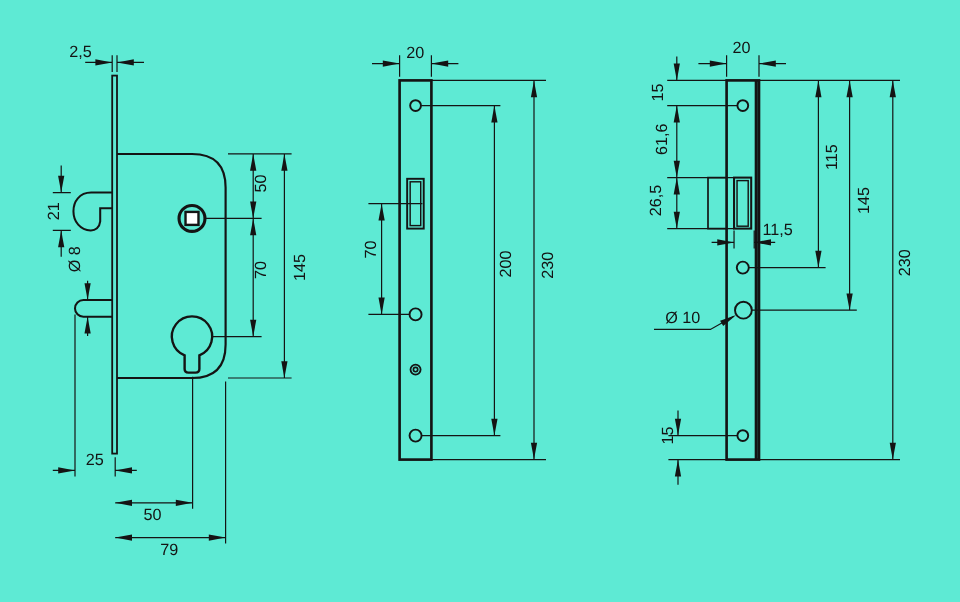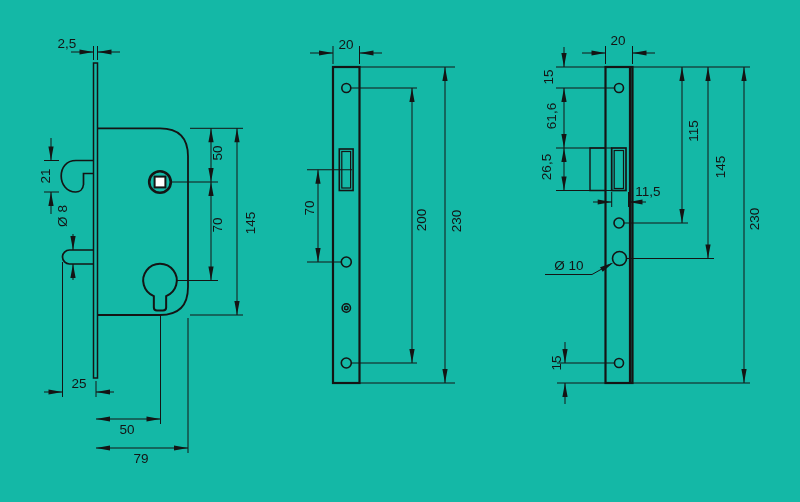--- a/index.html
+++ b/index.html
@@ -1,16 +1,16 @@
 <!DOCTYPE html>
 <html><head>
 <meta charset="utf-8">
 <style>
   html,body{margin:0;padding:0;background:#fff;}
-  .sheet{position:relative;width:800px;height:502px;background:#14b8a6;overflow:hidden;
+  .sheet{position:relative;width:800px;height:502px;background:#5eead4;overflow:hidden;
          font-family:"Liberation Sans",sans-serif;}
   svg text{font-family:"Liberation Sans",sans-serif;font-size:13.5px;fill:#141414;}
   .ol{fill:none;stroke:#141414;}
   .dim{fill:none;stroke:#141414;stroke-width:1;}
   .arw{fill:#141414;stroke:none;}
 </style>
 </head>
 <body>
 
 <div class="sheet">

